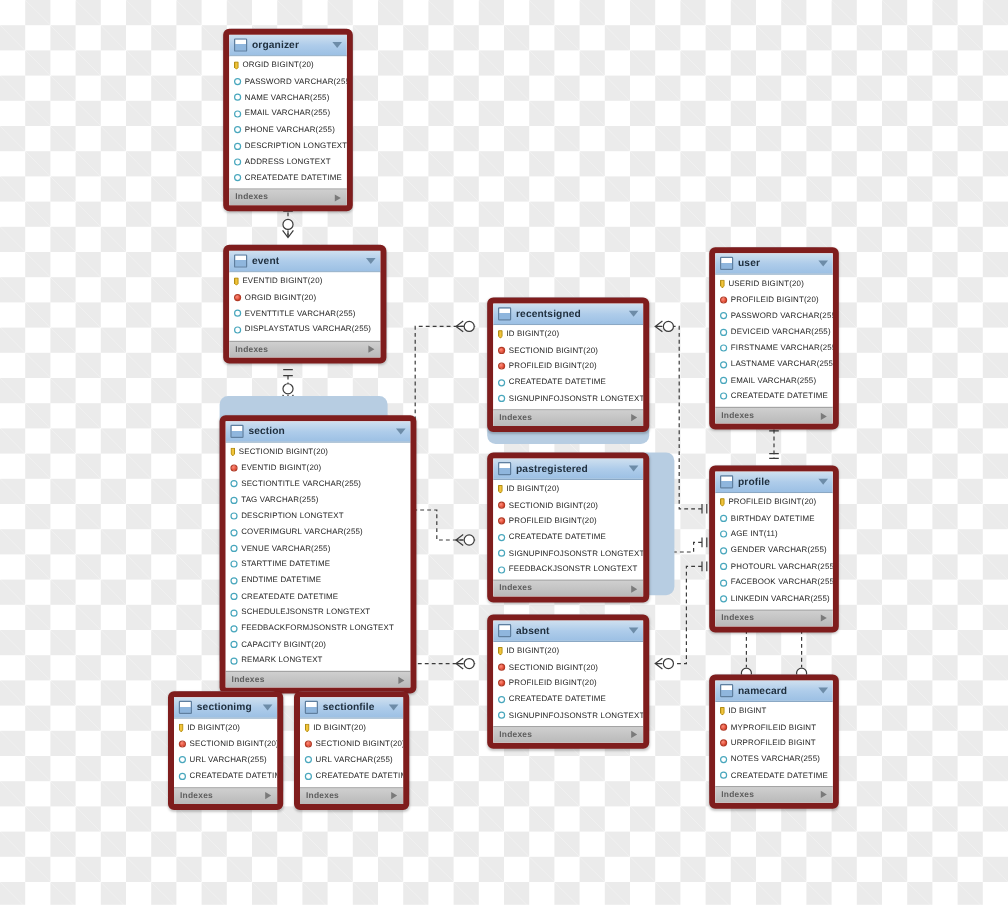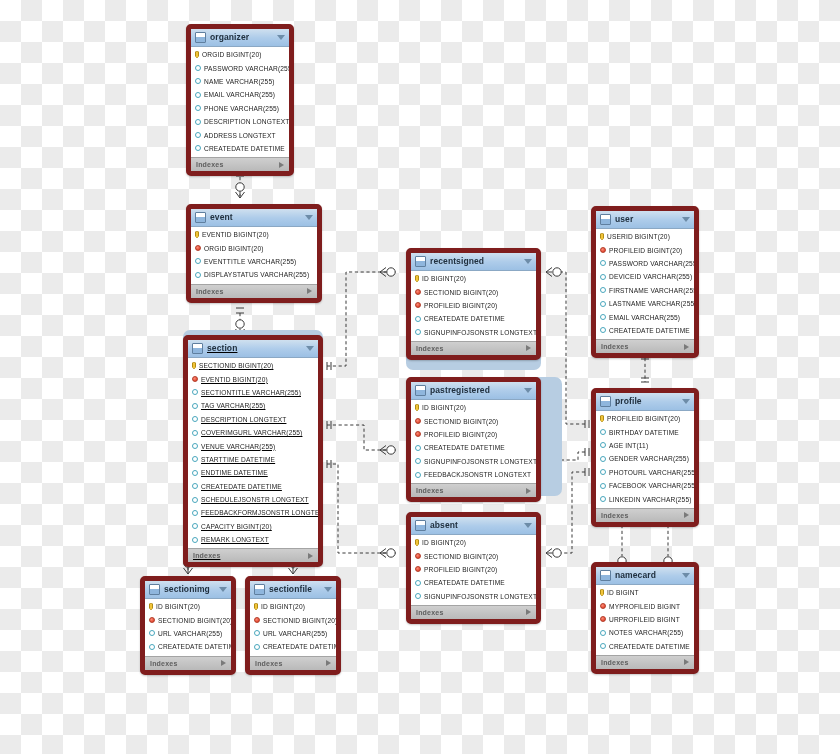--- a/index.html
+++ b/index.html
@@ -255,21 +255,21 @@
           </div>
         </div>
         <div class="ftr">
           <span class="flab">Indexes</span>
           <span class="fcar"></span>
         </div>
       </div>
     </div>
 
     <div class="tbl-shell" style="left: 183px; top: 330px; width: 140px; height: 226.6px;">
-      <div class="tbl" style="position: absolute; left: 0px; top: 5px; width: 140px; text-decoration: underline;">
+      <div class="tbl" style="position: absolute; left: 0px; top: 16px; width: 164px;">
         <div class="hdr">
           <span class="tico"></span>
           <span class="tname">section</span>
           <span class="caret"></span>
         </div>
         <div class="cols">
           <div class="col">
             <span class="bul pk"></span>
             <span>SECTIONID BIGINT(20)</span>
           </div>

